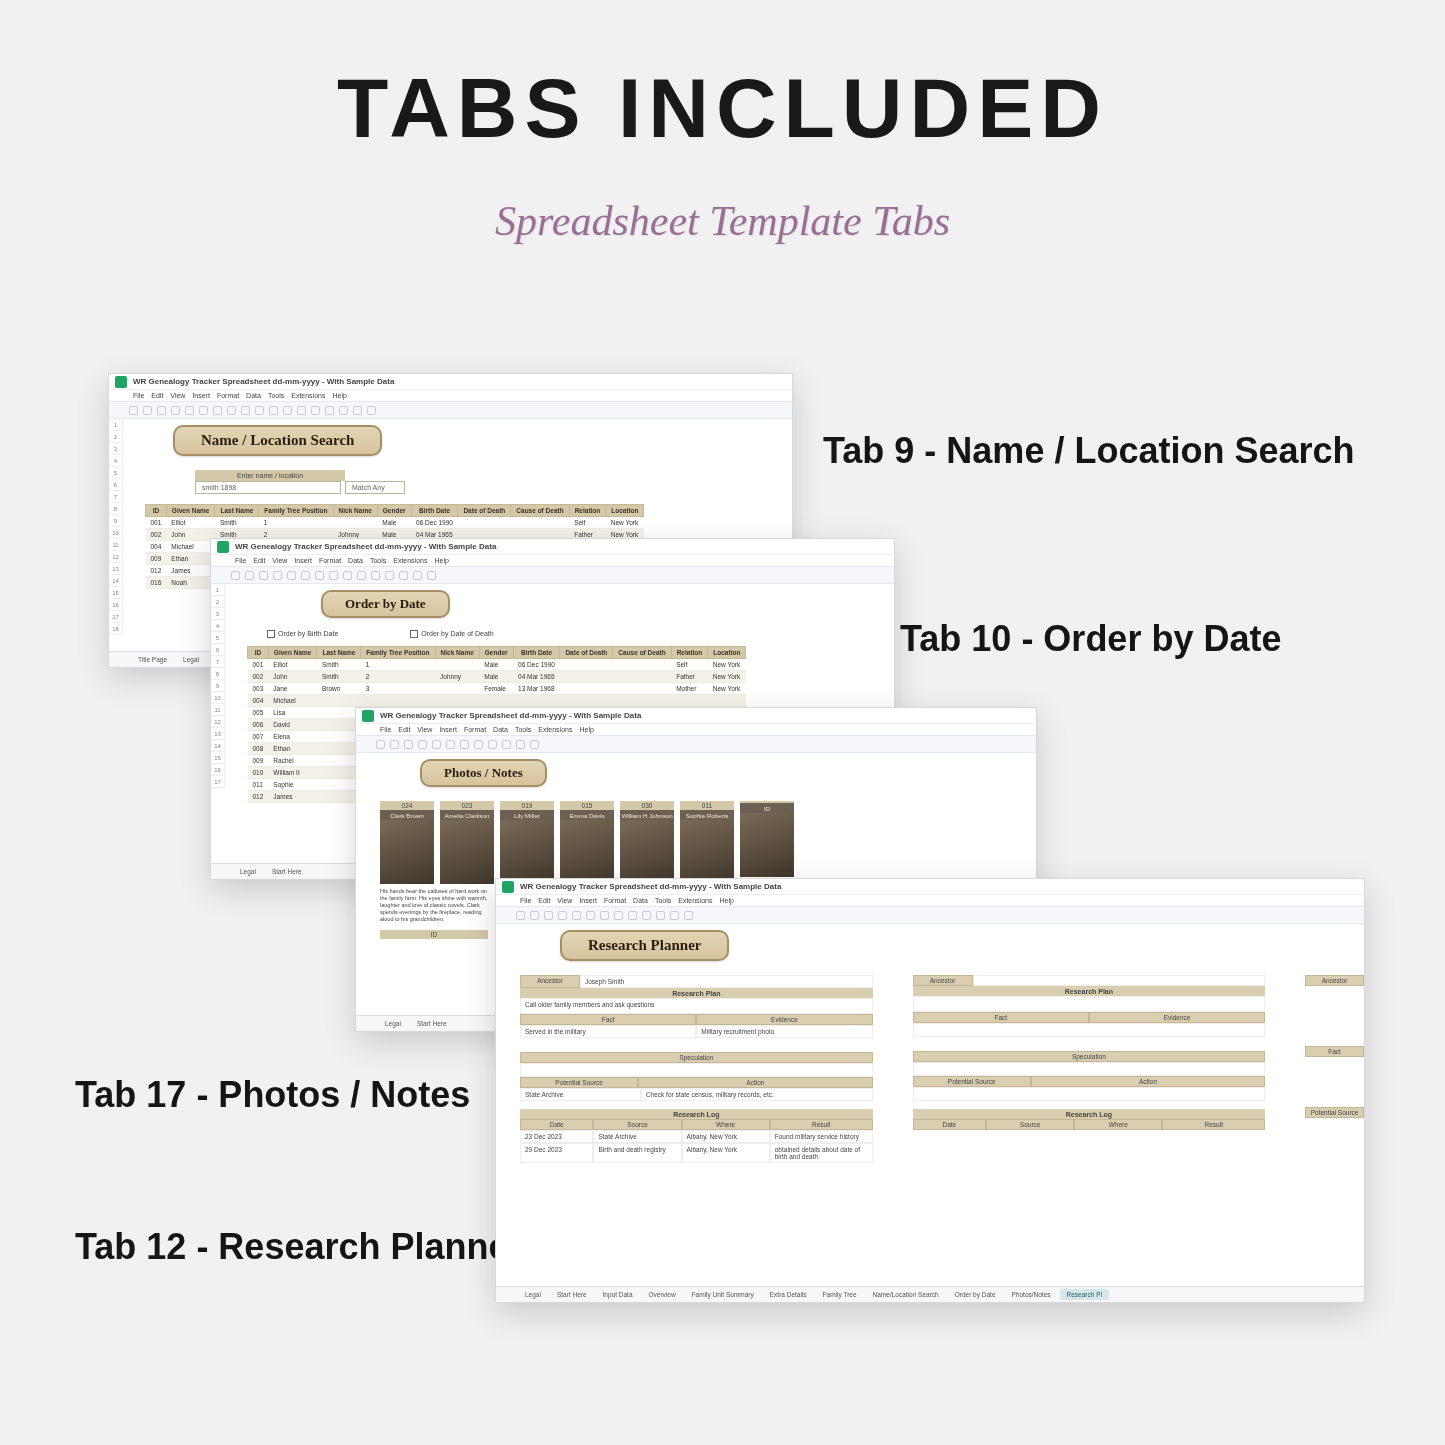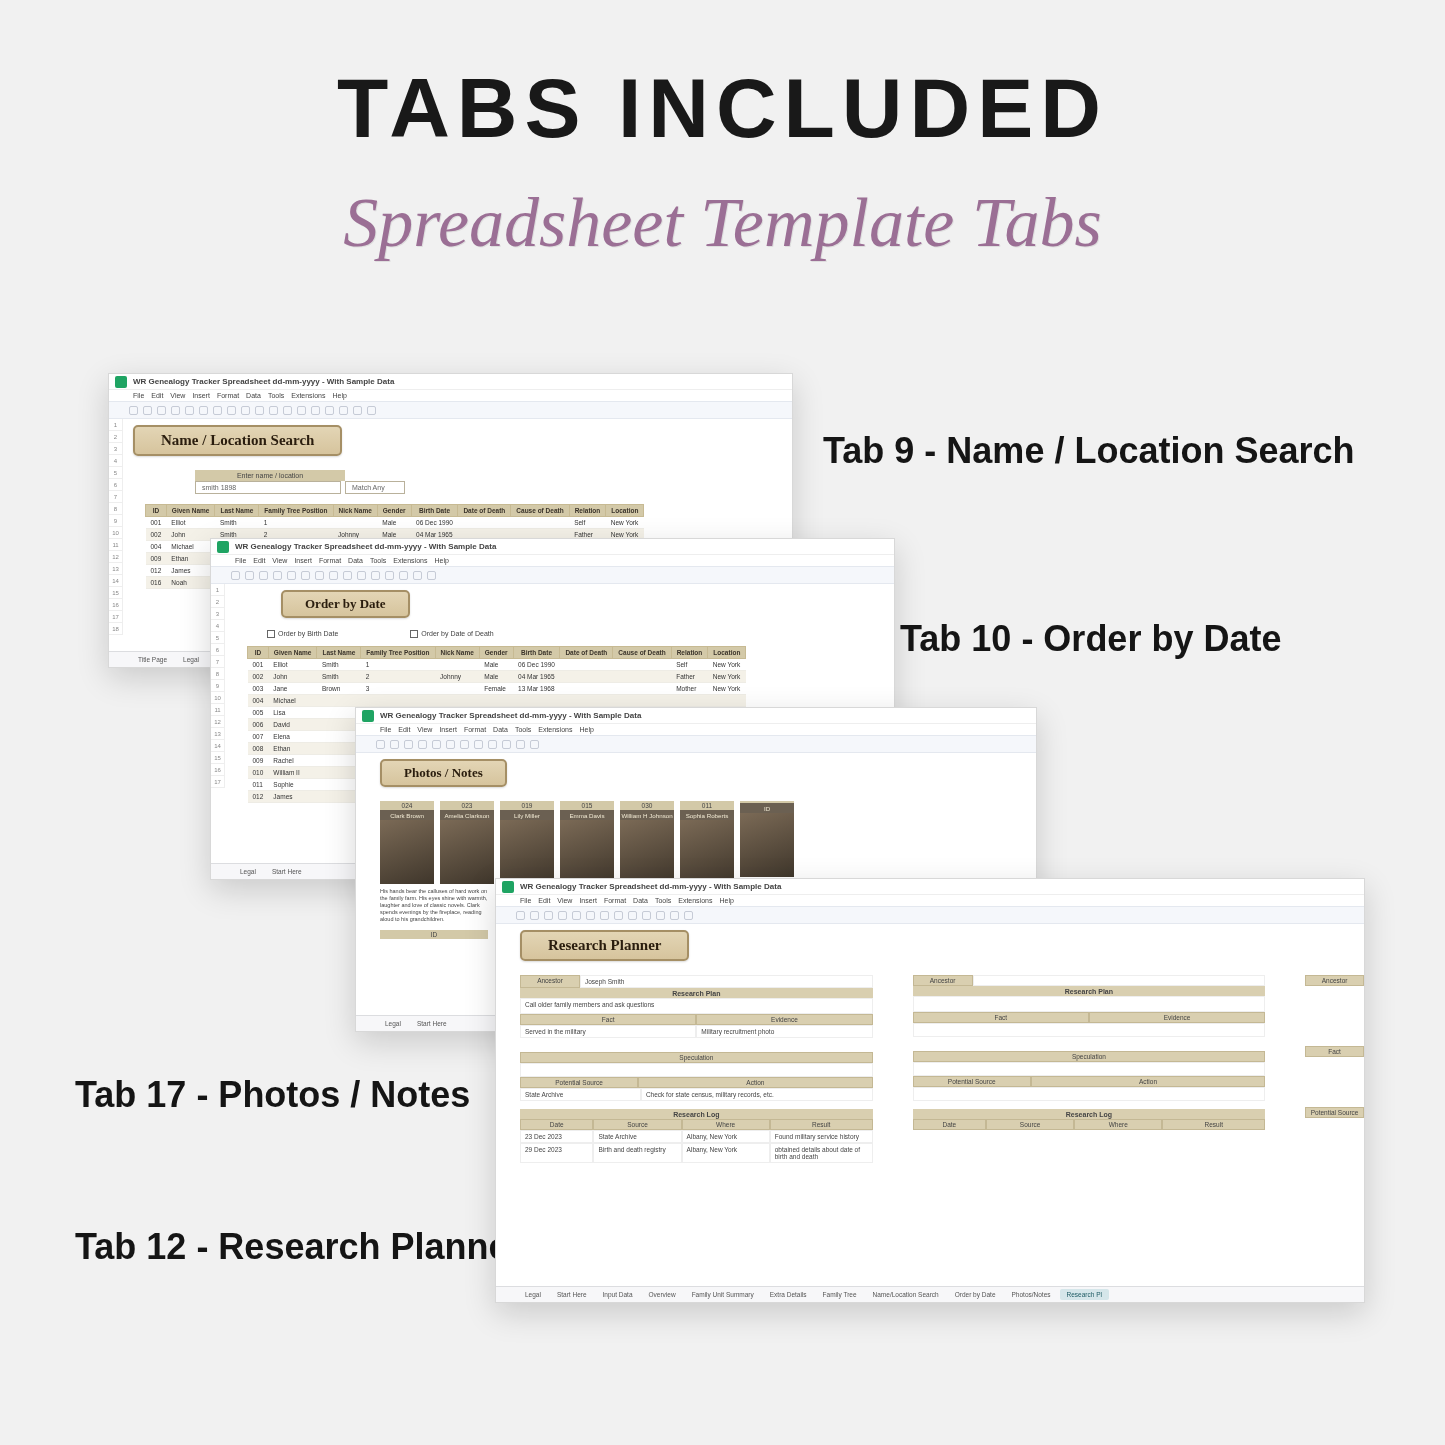--- a/index.html
+++ b/index.html
@@ -13,25 +13,25 @@
   }
   .hdr { text-align: center; padding-top: 60px; }
   .title {
     font-size: 84px;
     font-weight: 700;
     letter-spacing: 7px;
     color: #191919;
     font-family: 'Trebuchet MS', sans-serif;
   }
   .subtitle {
-    font-size: 70px;
+    font-size: 42px;
     font-style: italic;
     font-weight: 500;
     color: #9b6f95;
-    margin-top: 26px;
+    margin-top: 40px;
     text-shadow: 1px 1px 0 rgba(0,0,0,.08);
     font-family: 'Segoe Script', 'Brush Script MT', cursive;
   }
   .caption {
     position: absolute;
     font-size: 36px;
     font-weight: 600;
     color: #151515;
     line-height: 1.25;
   }
@@ -49,27 +49,28 @@
   .shot .doctitle { font-size: 8px; color: #444; font-weight: bold; }
   .shot .menus { padding: 2px 24px; font-size: 7px; color: #444; }
   .shot .menus span { margin-right: 7px; }
   .shot .tb { height: 18px; background: #f5f7fb; border-top: 1px solid #e4e8ef; border-bottom: 1px solid #e4e8ef; display: flex; align-items: center; padding-left: 20px; gap: 5px; }
   .shot .tb div { width: 9px; height: 9px; border: 1px solid #c6cbd6; border-radius: 2px; }
   .shot .body { position: relative; background: #fff; }
   .banner {
     display: inline-block;
     background: linear-gradient(#e3d5b5, #d6c49d);
     border: 2px solid #a58f65;
-    border-radius: 5px;
+    border-radius: 10px;
     padding: 5px 26px;
     font-family: Georgia, 'Times New Roman', serif;
     font-weight: 700;
     color: #2a1d0e;
     font-size: 15px;
     box-shadow: 0 1px 2px rgba(0,0,0,.15);
+    margin-left: 40px;
   }
   .banner.sm { font-size: 13px; padding: 4px 22px; }
   .tbl { border-collapse: collapse; margin-left: 20px; }
   .tbl th { background: #d3c9a8; font-size: 6.5px; font-weight: 700; color: #3a332a; padding: 2px 5px; border: 1px solid #c7ba93; white-space: nowrap; }
   .tbl td { font-size: 6.5px; padding: 2px 5px; border-bottom: 1px solid #eeece5; color: #333; white-space: nowrap; }
   .tbl tr:nth-child(even) td { background: #f4f1e8; }
   .rownums { position: absolute; left: 0; top: 0; width: 14px; }
   .rownums div { height: 12px; font-size: 6px; text-align: center; color: #888; border-bottom: 1px solid #eee; border-right: 1px solid #eee; line-height: 12px; }
   .tabstrip { position: absolute; bottom: 0; left: 0; right: 0; height: 16px; background: #f7f7f9; border-top: 1px solid #dcdde0; display: flex; align-items: center; padding-left: 22px; gap: 2px; }
   .tabstrip .tab { font-size: 6.5px; padding: 2px 7px; border-radius: 2px; color: #555; }

